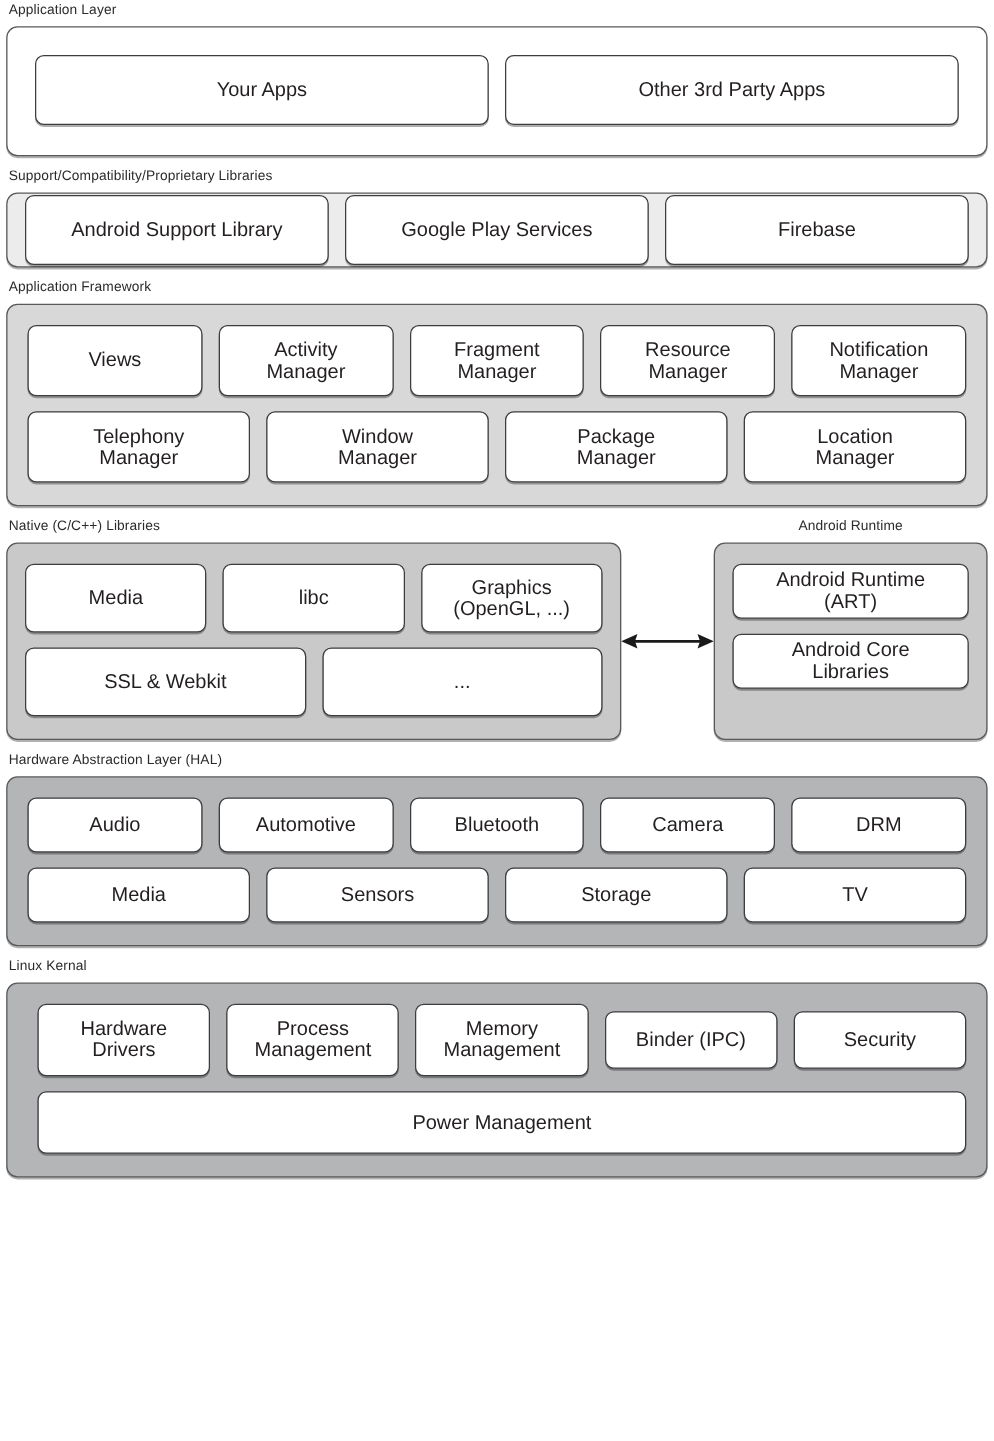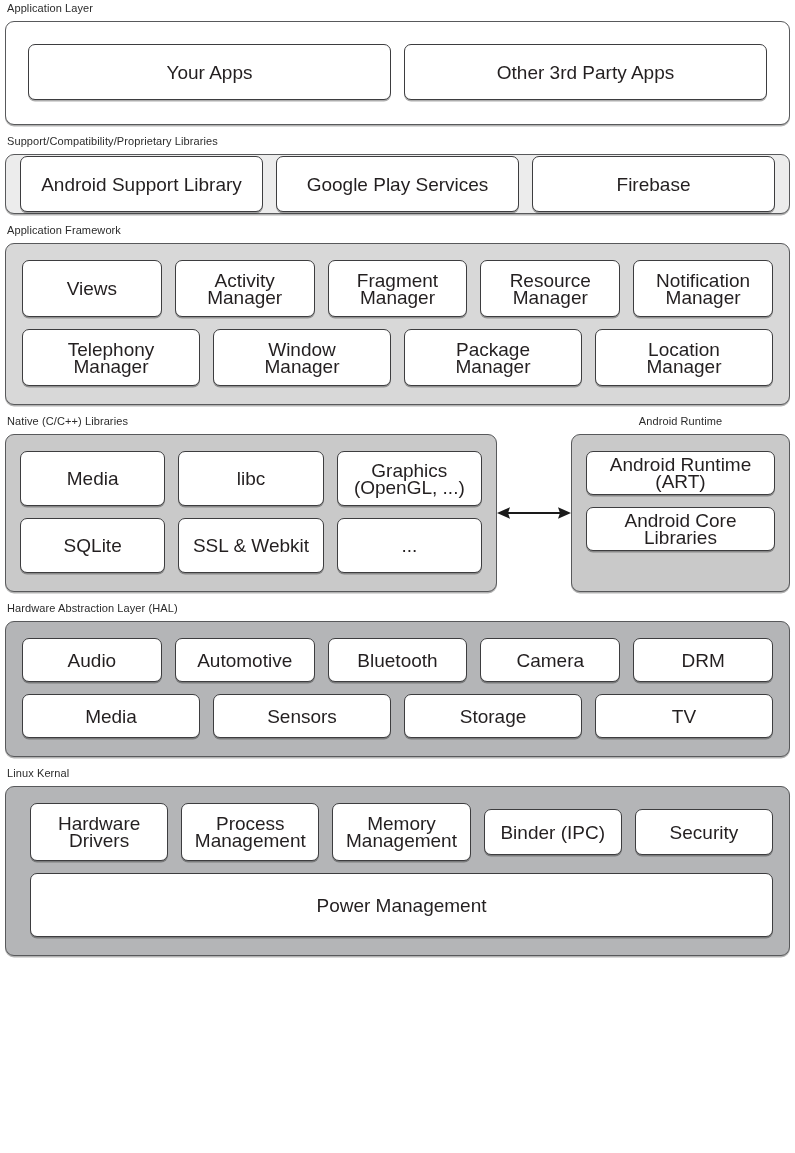--- a/index.html
+++ b/index.html
@@ -59,36 +59,36 @@
     box-sizing: border-box;
     flex: 1 1 0;
     background: #ffffff;
     border: 1.1px solid #3d3d3f;
     border-radius: 7px;
     box-shadow: 0 1.5px 0 0 rgba(0,0,0,0.32);
     display: flex;
     align-items: center;
     justify-content: center;
     text-align: center;
-    font-size: 19px;
+    font-size: 16px;
     line-height: 17px;
     color: #231f20;
     padding: 4px 6px;
     white-space: pre-line;
   }
 
   
   .h-apps  { height: 56px; }
   .h-supp  { height: 56px; }
   .h-fw    { height: 57px; }
   .h-nat   { height: 55px; }
   .h-hal   { height: 44px; }
   .h-krn2  { height: 58px; }
   .h-krn1  { height: 46px; }
-  .h-pwr   { height: 64px; }
+  .h-pwr   { height: 50px; }
 
   
   .sec { margin-bottom: 8px; }
   .sec .layer-label { margin-bottom: 4px; }
 
   
   .layer-box.apps { padding: 22px 22px 24px 22px; }
   .layer-box.supp { padding: 1px 14px; }
   .layer-box.fw   { padding: 16px 16px 18px 16px; }
   .layer-box.hal  { padding: 16px 16px 18px 16px; }
@@ -191,21 +191,20 @@
     <div class="split">
 
       <div class="split-left layer-box mid2 nat">
         <div class="row">
           <div class="cell h-nat">Media</div>
           <div class="cell h-nat">libc</div>
           <div class="cell h-nat">Graphics
 (OpenGL, ...)</div>
         </div>
         <div class="row">
-          <div class="cell h-nat">SQLite</div>
           <div class="cell h-nat">SSL &amp; Webkit</div>
           <div class="cell h-nat">...</div>
         </div>
       </div>
 
       <div class="split-gap">
         <div class="arrow-wrap">
           <svg class="arrow-svg" width="74" height="18" viewBox="0 0 74 18" aria-hidden="true">
             <line x1="10" y1="9" x2="64" y2="9" stroke="#1a1a1a" stroke-width="2.2"></line>
             <polygon points="0,9 13,3.2 11,9 13,14.8" fill="#1a1a1a"></polygon>

